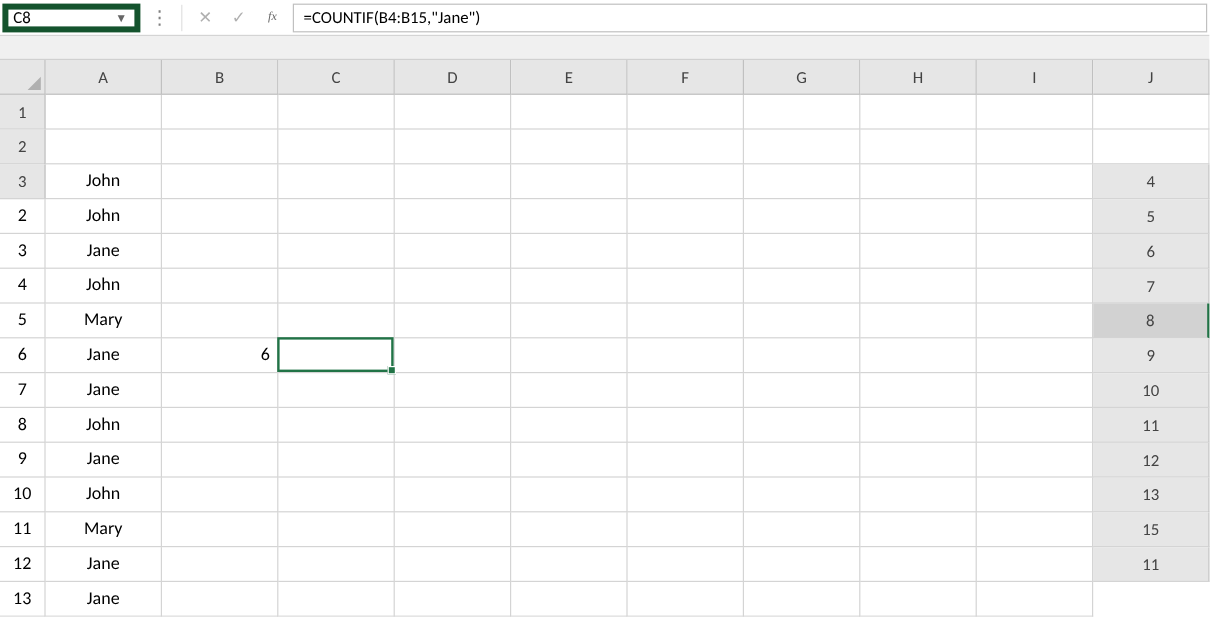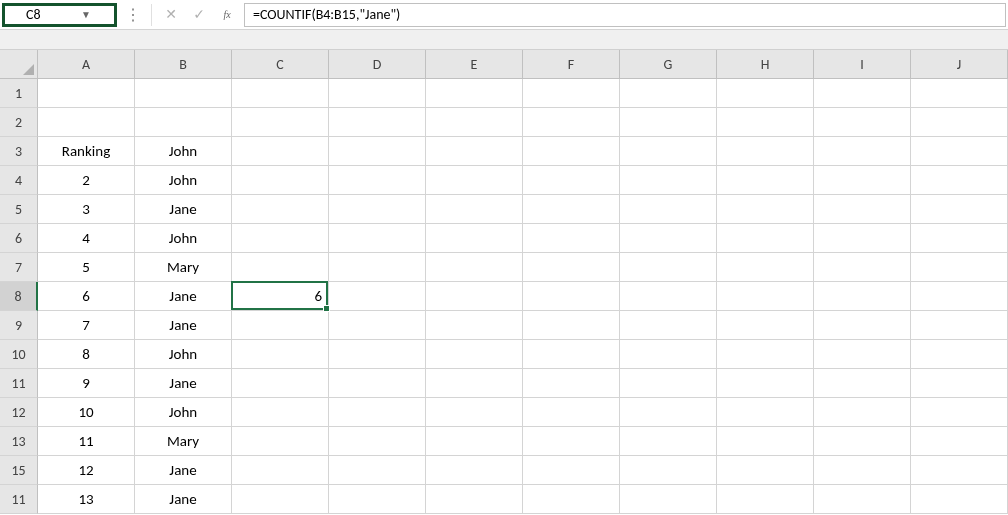--- a/index.html
+++ b/index.html
@@ -15,25 +15,25 @@
       align-items: center;
       height: 30px;
       border-bottom: 1px solid #d4d4d4;
       background: #ffffff;
       padding: 2px 2px;
       gap: 2px;
     }
     .name-box {
       width: 115px;
       height: 24px;
-      border: 3px solid #14532d;
-      background: #ffffff;
-      display: flex;
-      align-items: center;
-      padding: 0 21px;
+      border: 5px solid #14532d;
+      background: #ffffff;
+      display: flex;
+      align-items: center;
+      padding: 0 4px;
       font-size: 14px;
       position: relative;
     }
     .name-box-text { flex: 1; }
     .name-box-dropdown {
       width: 14px;
       text-align: center;
       color: #666;
       font-size: 10px;
     }
@@ -202,21 +202,20 @@
     <div class="cell"></div>
     <div class="cell"></div>
     <div class="cell"></div>
     <div class="cell"></div>
     <div class="cell"></div>
     <div class="cell"></div>
     <div class="cell"></div>
     <div class="cell"></div>
 
     <div class="row-h">3</div>
-    <div class="cell center">Ranking</div>
     <div class="cell center">John</div>
     <div class="cell"></div>
     <div class="cell"></div>
     <div class="cell"></div>
     <div class="cell"></div>
     <div class="cell"></div>
     <div class="cell"></div>
     <div class="cell"></div>
     <div class="cell"></div>
 

